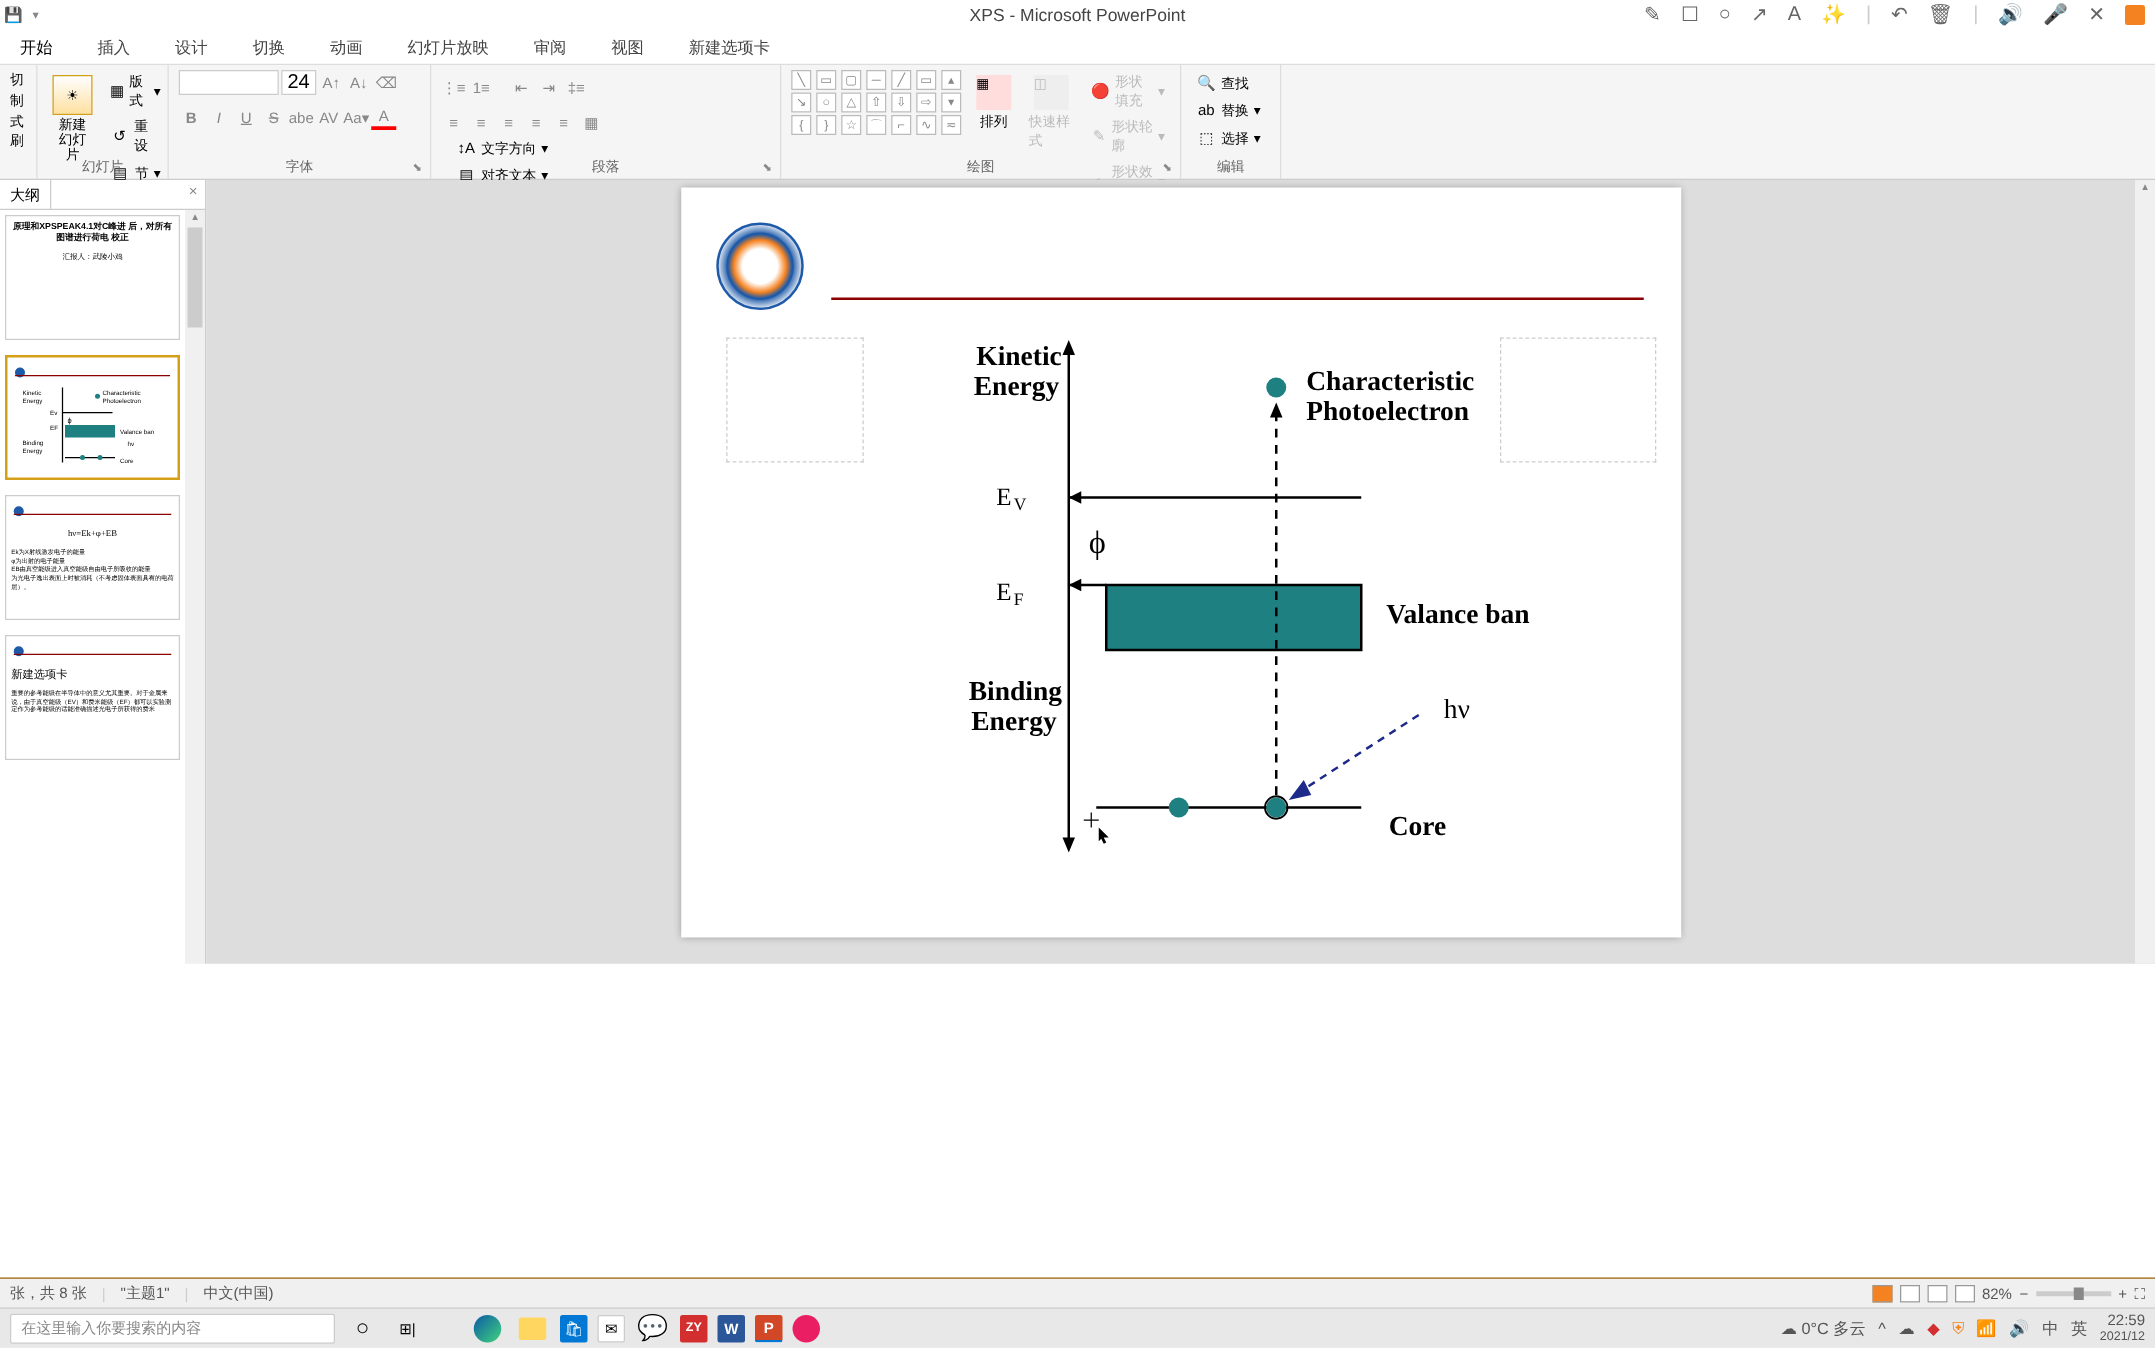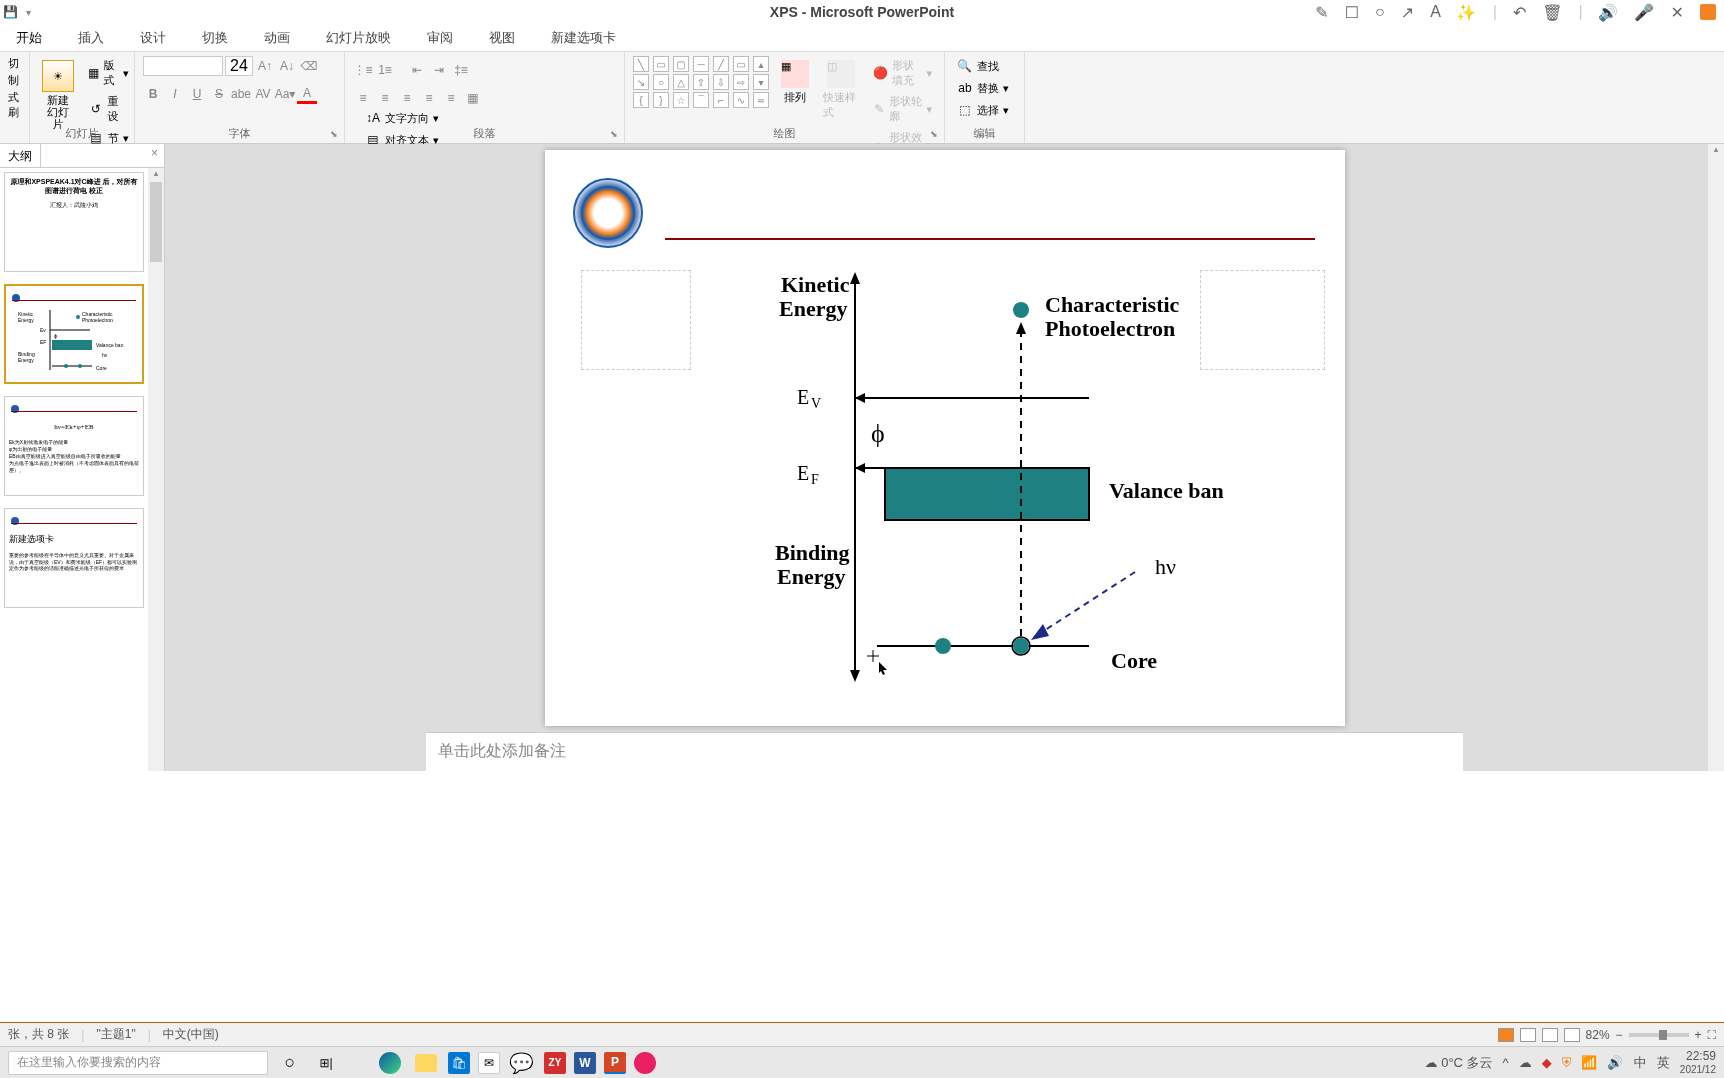--- a/index.html
+++ b/index.html
@@ -2,21 +2,21 @@
 <html><head>
   <meta charset="utf-8">
   <style>
     * { margin: 0; padding: 0; box-sizing: border-box; font-family: "Microsoft YaHei", Arial, sans-serif; }
     body { background: #fff; overflow: hidden; width: 1724px; height: 1078px; }
     
     
     .title-bar { height: 24px; background: #fff; display: flex; align-items: center; font-size: 12px; }
     .qat { display: flex; align-items: center; gap: 8px; padding-left: 4px; }
     .qat-icon { width: 14px; height: 14px; display: flex; align-items: center; justify-content: center; }
-    .title-text { position: absolute; left: 50%; transform: translateX(-50%); color: #444; font-size: 14px; font-weight: bold; }
+    .title-text { position: absolute; left: 50%; transform: translateX(-50%); color: #444; font-size: 14px; }
     .title-right { position: absolute; right: 8px; display: flex; gap: 16px; align-items: center; }
     .title-right span { color: #666; font-size: 16px; cursor: pointer; }
     .orange-btn { width: 16px; height: 16px; background: #f58220; border-radius: 2px; }
     
     
     .ribbon-tabs { height: 28px; display: flex; align-items: center; gap: 20px; padding-left: 8px; background: #fff; border-bottom: 1px solid #ddd; font-size: 13px; }
     .ribbon-tab { padding: 4px 8px; color: #444; cursor: pointer; }
     .ribbon-tab.active { color: #000; }
     
     
@@ -381,21 +381,20 @@
         <text x="430" y="304" font-size="22" font-family="serif">hν</text>
         <text x="386" y="398" font-size="22" font-weight="bold" font-family="serif">Core</text>
 
         <g transform="translate(148,386)">
           <line x1="-6" y1="0" x2="6" y2="0" stroke="#000"></line>
           <line x1="0" y1="-6" x2="0" y2="6" stroke="#000"></line>
           <polygon points="6,6 14,14 10,14 12,18 10,19 8,15 6,17" fill="#000"></polygon>
         </g>
       </svg>
     </div>
-    <div class="notes-area">单击此处添加备注</div>
     <div class="slide-scrollbar">
       <div style="height:12px;text-align:center;color:#888;font-size:9px">▴</div>
     </div>
   </div>
 </div>
 
 <div class="status-bar">
   <span>张，共 8 张</span>
   <span style="color:#ccc">|</span>
   <span>"主题1"</span>

